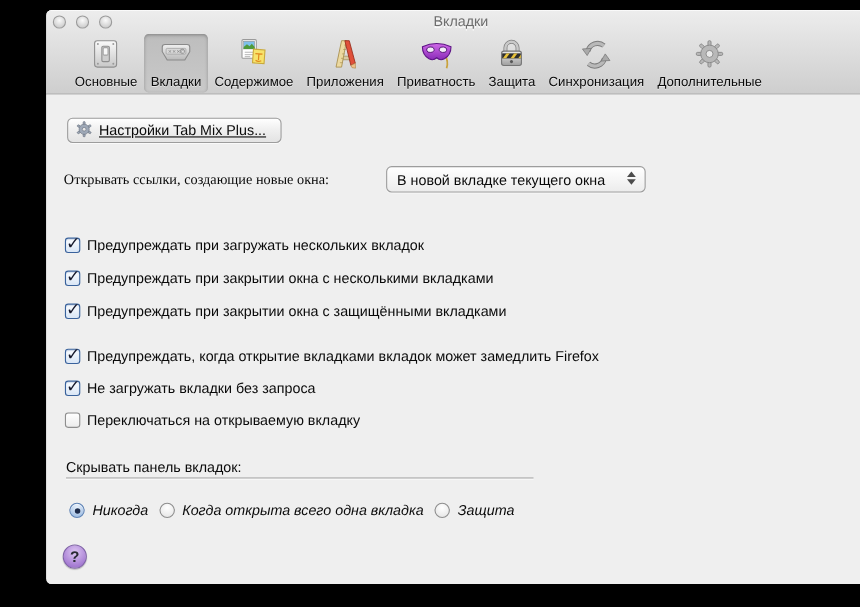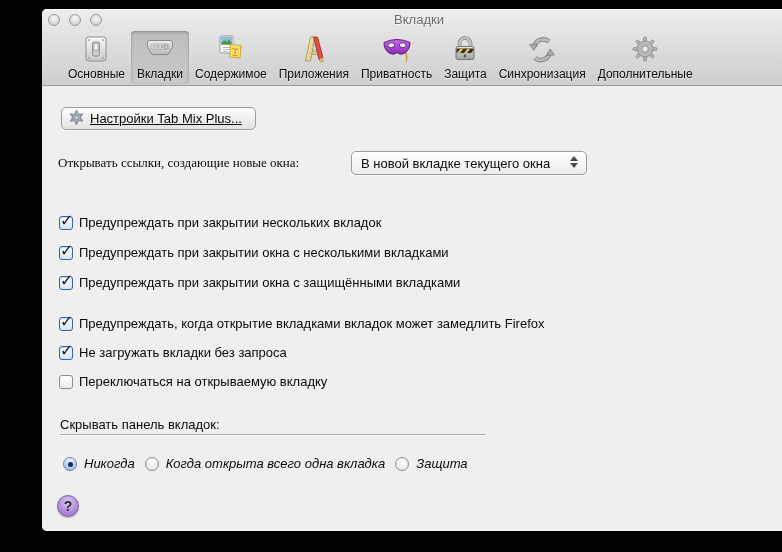--- a/index.html
+++ b/index.html
@@ -306,21 +306,21 @@
     <div class="popup">
       <span class="popup-text">В новой вкладке текущего окна</span>
       <span class="steppers">
           <span class="up"></span>
           <span class="down"></span>
         </span>
     </div>
 
     <div class="cb-row" style="top:128px">
       <span class="cb checked"></span>
-      <span>Предупреждать при закрытии нескольких вкладок</span>
+      <span>Предупреждать при загружать нескольких вкладок</span>
     </div>
     <div class="cb-row" style="top:158px">
       <span class="cb checked"></span>
       <span>Предупреждать при закрытии окна с несколькими вкладками</span>
     </div>
     <div class="cb-row" style="top:188px">
       <span class="cb checked"></span>
       <span>Предупреждать при закрытии окна с защищёнными вкладками</span>
     </div>
     <div class="cb-row" style="top:229px">

